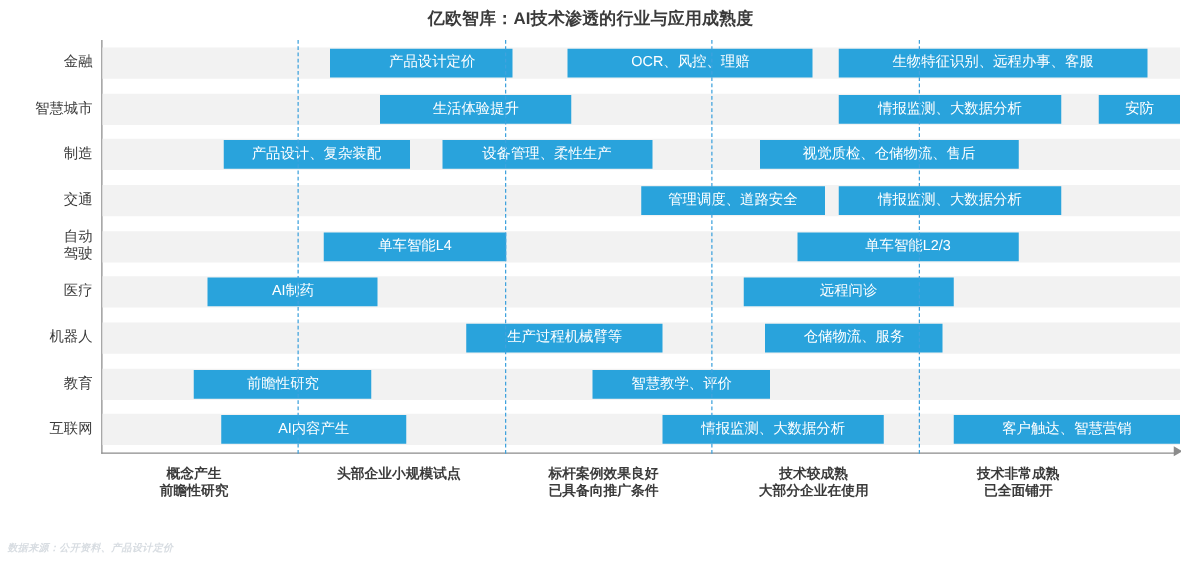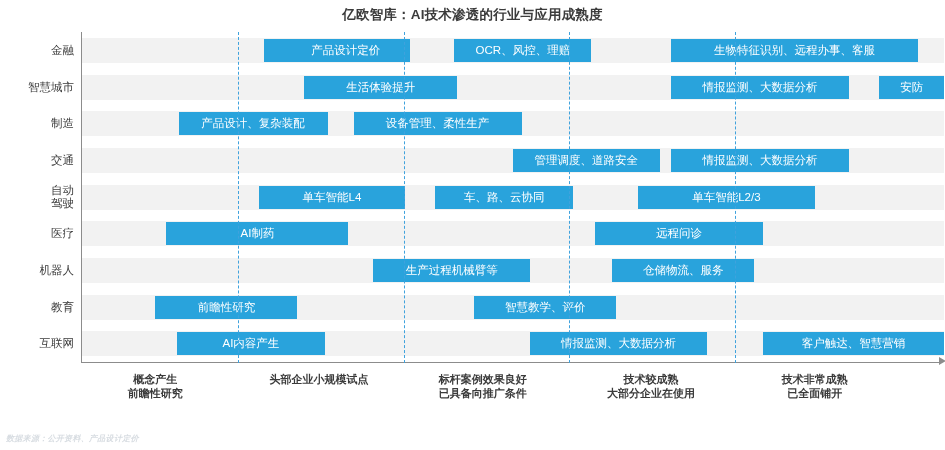--- a/index.html
+++ b/index.html
@@ -120,38 +120,38 @@
 
   <div class="chart-title">亿欧智库：AI技术渗透的行业与应用成熟度</div>
 
   <div class="y-axis-line"></div>
   <div class="x-axis-line"></div>
   <div class="x-axis-arrow"></div>
 
   <div class="plot" id="plot-area">
       <div class="row-band" style="top: 5.83333px;"></div>
       <div class="bar" style="left: 181.882px; width: 145.678px; top: 6.83333px; background: rgb(41, 163, 220); padding-left: 18px;">产品设计定价</div>
-      <div class="bar" style="left: 372.384px; width: 137px; top: 6.83333px; background: rgb(41, 163, 220);">OCR、风控、理赔</div>
+      <div class="bar" style="left: 372.384px; width: 196px; top: 6.83333px; background: rgb(41, 163, 220);">OCR、风控、理赔</div>
       <div class="bar" style="left: 588.746px; width: 247.394px; top: 6.83333px; background: rgb(41, 163, 220);">生物特征识别、远程办事、客服</div>
       <div class="row-band" style="top: 42.5px;"></div>
       <div class="bar" style="left: 222.396px; width: 152.574px; top: 43.5px; background: rgb(41, 163, 220);">生活体验提升</div>
       <div class="bar" style="left: 588.746px; width: 178.434px; top: 43.5px; background: rgb(41, 163, 220);">情报监测、大数据分析</div>
       <div class="bar" style="left: 797.35px; width: 64.65px; top: 43.5px; background: rgb(41, 163, 220);">安防</div>
       <div class="row-band" style="top: 79.1667px;"></div>
       <div class="bar" style="left: 96.544px; width: 149.126px; top: 80.1667px; background: rgb(41, 163, 220);">产品设计、复杂装配</div>
       <div class="bar" style="left: 271.53px; width: 168.09px; top: 80.1667px; background: rgb(41, 163, 220);">设备管理、柔性生产</div>
+      <div class="bar" style="left: 525.82px; width: 206.88px; top: 80.1667px; background: rgb(41, 163, 220);">视觉质检、仓储物流、售后</div>
       <div class="row-band" style="top: 115.833px;"></div>
       <div class="bar" style="left: 431px; width: 146.54px; top: 116.833px; background: rgb(41, 163, 220);">管理调度、道路安全</div>
       <div class="bar" style="left: 588.746px; width: 178.434px; top: 116.833px; background: rgb(41, 163, 220);">情报监测、大数据分析</div>
       <div class="row-band" style="top: 152.5px;"></div>
       <div class="bar" style="left: 176.71px; width: 146.54px; top: 153.5px; background: rgb(41, 163, 220);">单车智能L4</div>
-      <div class="bar" style="left: 353.42px; width: 137.92px; top: 153.5px; background: rgb(41, 163, 220);">车、路、云协同</div>
       <div class="bar" style="left: 555.99px; width: 176.71px; top: 153.5px; background: rgb(41, 163, 220);">单车智能L2/3</div>
       <div class="row-band" style="top: 189.167px;"></div>
-      <div class="bar" style="left: 84.476px; width: 182px; top: 190.167px; background: rgb(41, 163, 220);">AI制药</div>
+      <div class="bar" style="left: 84.476px; width: 136px; top: 190.167px; background: rgb(41, 163, 220);">AI制药</div>
       <div class="bar" style="left: 512.89px; width: 168px; top: 190.167px; background: rgb(41, 163, 220);">远程问诊</div>
       <div class="row-band" style="top: 225.833px;"></div>
       <div class="bar" style="left: 291.356px; width: 156.884px; top: 226.833px; background: rgb(41, 163, 220);">生产过程机械臂等</div>
       <div class="bar" style="left: 530.13px; width: 142.23px; top: 226.833px; background: rgb(41, 163, 220);">仓储物流、服务</div>
       <div class="row-band" style="top: 262.5px;"></div>
       <div class="bar" style="left: 73.27px; width: 142.23px; top: 263.5px; background: rgb(41, 163, 220);">前瞻性研究</div>
       <div class="bar" style="left: 392.21px; width: 142.23px; top: 263.5px; background: rgb(41, 163, 220);">智慧教学、评价</div>
       <div class="row-band" style="top: 299.167px;"></div>
       <div class="bar" style="left: 94.82px; width: 148.264px; top: 300.167px; background: rgb(41, 163, 220);">AI内容产生</div>
       <div class="bar" style="left: 448.24px; width: 176.71px; top: 300.167px; background: rgb(41, 163, 220);">情报监测、大数据分析</div>

